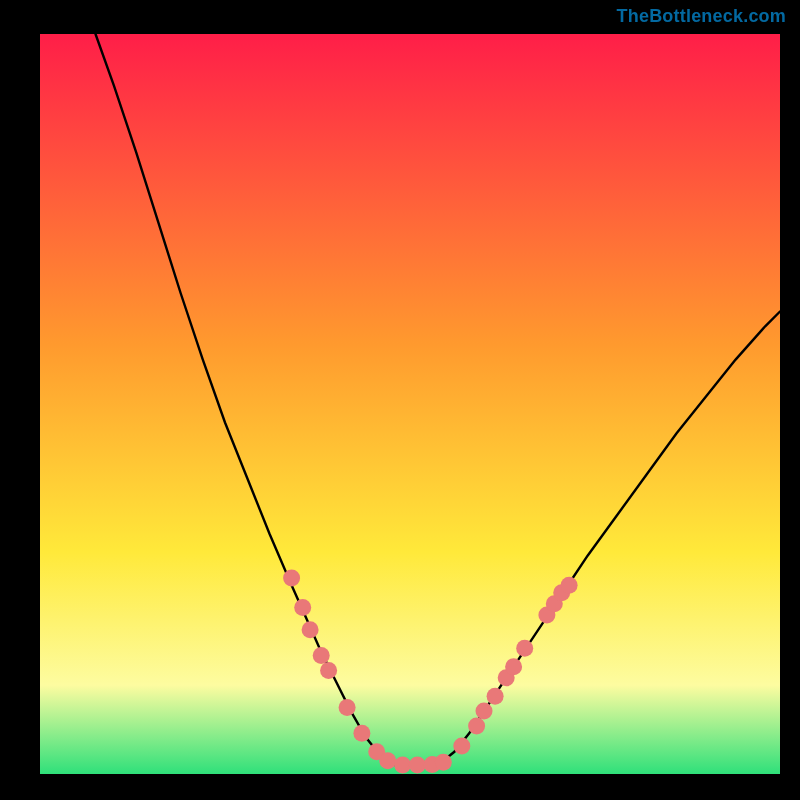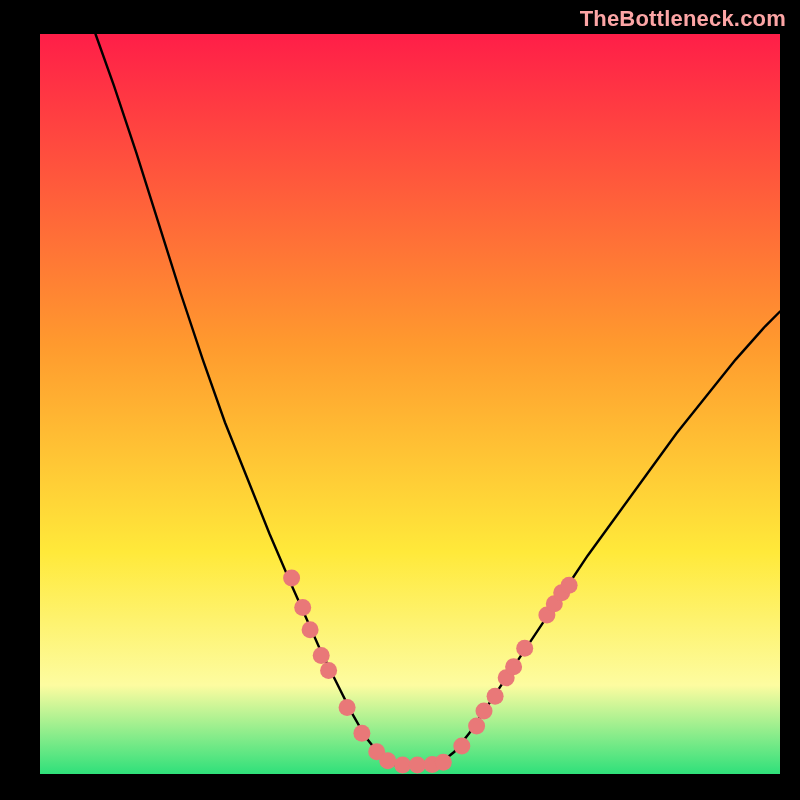--- a/index.html
+++ b/index.html
@@ -16,23 +16,23 @@
     top: 0;
     width: 800px;
     height: 800px;
     background: #000;
   }
   .watermark {
     position: absolute;
     top: 6px;
     right: 14px;
     font-family: Arial, Helvetica, sans-serif;
-    font-size: 22px;
+    font-size: 18px;
     font-weight: 600;
-    color: #fca5a5;
+    color: #0369a1;
     letter-spacing: 0.2px;
   }
 </style>
 </head>
 <body>
 <div class="frame">
 
 
 
   <svg id="chart-svg" width="800" height="800" viewBox="0 0 800 800">

